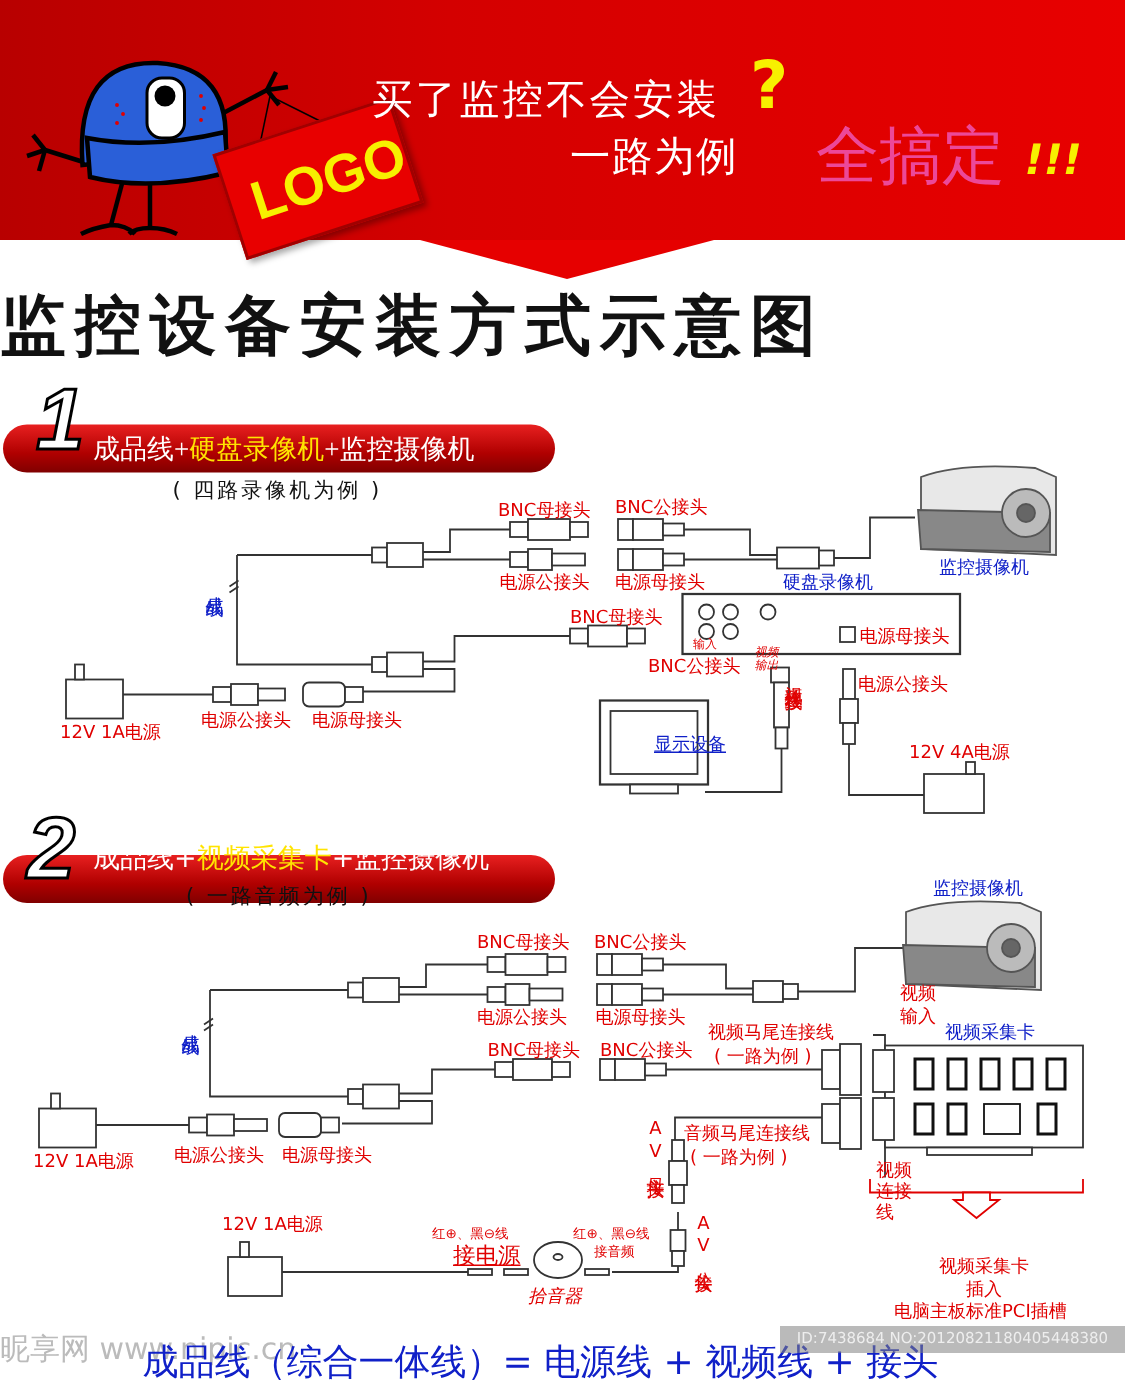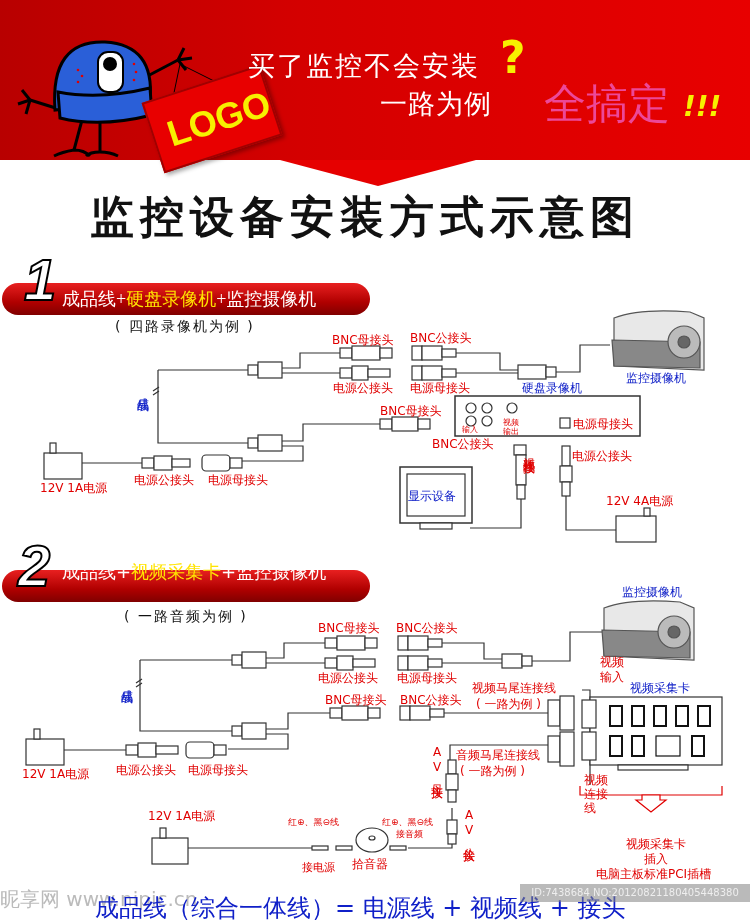--- a/index.html
+++ b/index.html
@@ -8,21 +8,21 @@
   
   .banner{left:0;top:0;width:750px;height:160px;background:linear-gradient(90deg,#b80000 0%,#d40000 40%,#e80000 100%);}
   .banner-q1{left:248px;top:48px;color:#fff;font-size:27px;letter-spacing:2px;white-space:nowrap;}
   .qmark{left:500px;top:32px;color:#f7f000;font-size:44px;font-weight:bold;}
   .banner-q2{left:380px;top:86px;color:#fff;font-size:27px;letter-spacing:1px;white-space:nowrap;}
   .banner-big{left:544px;top:76px;color:#ec4899;font-size:42px;font-weight:normal;white-space:nowrap;}
   .banner-excl{left:683px;top:90px;color:#f7f000;font-size:28px;font-weight:bold;font-style:italic;}
   .logo-sign{left:150px;top:82px;width:120px;height:70px;background:#e80000;border:2px solid #a00000;transform:rotate(-18deg);box-shadow:2px 3px 4px rgba(0,0,0,.35);}
   .logo-text{left:166px;top:98px;color:#f7f000;font-size:36px;font-weight:bold;transform:rotate(-18deg);font-family:"Liberation Sans",sans-serif;}
   .arrow-down{left:280px;top:160px;width:0;height:0;border-left:98px solid transparent;border-right:98px solid transparent;border-top:26px solid #e60000;}
-  .main-title{left:0;top:188px;width:640px;text-align:right;font-size:44px;font-weight:bold;letter-spacing:6px;color:#111;}
+  .main-title{left:0;top:188px;width:640px;text-align:left;font-size:44px;font-weight:bold;letter-spacing:6px;color:#111;}
   
   .sec-bar{height:32px;border-radius:16px;background:linear-gradient(180deg,#e82020 0%,#b00000 60%,#800000 100%);}
   .sec-num{font-size:58px;font-weight:bold;font-style:italic;color:#fff;-webkit-text-stroke:2px #000;font-family:"Liberation Sans",sans-serif;}
   .sec-title{color:#fff;font-size:18px;white-space:nowrap;}
   .sec-title .hl{color:#ffe400;}
   .sub{font-size:14px;color:#111;letter-spacing:2px;white-space:nowrap;}
   .lbl-red{color:#e00000;font-size:12px;white-space:nowrap;}
   .lbl-blue{color:#1020c8;font-size:12px;white-space:nowrap;}
   .vtxt{writing-mode:vertical-rl;text-orientation:upright;letter-spacing:1px;}
   svg{position:absolute;left:0;top:0;}
@@ -174,36 +174,36 @@
 <div class="abs lbl-red" style="left:332px;top:332px;">BNC母接头</div>
 <div class="abs lbl-red" style="left:410px;top:330px;">BNC公接头</div>
 <div class="abs lbl-red" style="left:333px;top:380px;">电源公接头</div>
 <div class="abs lbl-red" style="left:410px;top:380px;">电源母接头</div>
 <div class="abs lbl-blue" style="left:522px;top:380px;">硬盘录像机</div>
 <div class="abs lbl-blue" style="left:626px;top:370px;">监控摄像机</div>
 <div class="abs lbl-blue vtxt" style="left:134px;top:388px;">成品线</div>
 <div class="abs lbl-red" style="left:380px;top:403px;">BNC母接头</div>
 <div class="abs lbl-red" style="left:432px;top:436px;">BNC公接头</div>
 <div class="abs lbl-red" style="left:462px;top:424px;font-size:8px;">输入</div>
-<div class="abs lbl-red" style="left:503px;top:418px;font-size:8px;width:20px;white-space:normal;line-height:9px;">视频输出</div>
+<div class="abs lbl-red" style="left:503px;top:430px;font-size:8px;width:20px;white-space:normal;line-height:9px;font-style:italic;">视频输出</div>
 <div class="abs lbl-red" style="left:573px;top:416px;">电源母接头</div>
 <div class="abs lbl-red" style="left:572px;top:448px;">电源公接头</div>
 <div class="abs lbl-red vtxt" style="left:520px;top:448px;">视频连接线</div>
-<div class="abs lbl-blue" style="left:408px;top:488px;">显示设备</div>
+<div class="abs lbl-blue" style="left:436px;top:488px;text-decoration:underline;">显示设备</div>
 <div class="abs lbl-red" style="left:40px;top:480px;">12V 1A电源</div>
 <div class="abs lbl-red" style="left:134px;top:472px;">电源公接头</div>
 <div class="abs lbl-red" style="left:208px;top:472px;">电源母接头</div>
 <div class="abs lbl-red" style="left:606px;top:493px;">12V 4A电源</div>
 
 <div class="abs sec-bar" style="left:2px;top:570px;width:368px;"></div>
 <div class="abs sec-num" style="left:18px;top:532px;">2</div>
 <div class="abs sec-title" style="left:62px;top:560px;">
   <span>成品线+</span><span class="hl">视频采集卡</span><span>+监控摄像机</span>
 </div>
-<div class="abs sub" style="left:124px;top:608px;">( 一路音频为例 )</div>
+<div class="abs sub" style="left:124px;top:589px;">( 一路音频为例 )</div>
 
 <svg width="750" height="920">
   <g stroke="#333" stroke-width="1.2" fill="none">
     <polyline points="140,660 232,660"></polyline>
     <polyline points="140,660 140,731 232,731"></polyline>
     <path d="M136 683 l6 -4 M136 687 l6 -4"></path>
     <rect x="232" y="655" width="10" height="10" fill="#fff"></rect>
     <rect x="242" y="652" width="24" height="16" fill="#fff"></rect>
     <polyline points="266,658 284,658 284,643 325,643"></polyline>
     <polyline points="266,663 325,663"></polyline>
@@ -316,23 +316,23 @@
 <div class="abs lbl-red" style="left:456px;top:747px;">音频马尾连接线</div>
 <div class="abs lbl-red" style="left:460px;top:763px;">( 一路为例 )</div>
 <div class="abs lbl-red" style="left:584px;top:773px;width:26px;white-space:normal;line-height:14px;">视频连接线</div>
 <div class="abs lbl-red vtxt" style="left:428px;top:745px;">AV母接头</div>
 <div class="abs lbl-red vtxt" style="left:460px;top:808px;">AV公接头</div>
 <div class="abs lbl-red" style="left:22px;top:766px;">12V 1A电源</div>
 <div class="abs lbl-red" style="left:116px;top:762px;">电源公接头</div>
 <div class="abs lbl-red" style="left:188px;top:762px;">电源母接头</div>
 <div class="abs lbl-red" style="left:148px;top:808px;">12V 1A电源</div>
 <div class="abs lbl-red" style="left:288px;top:816px;font-size:9px;">红⊕、黑⊖线</div>
-<div class="abs lbl-red" style="left:302px;top:860px;font-size:11px;">接电源</div>
+<div class="abs lbl-red" style="left:302px;top:828px;font-size:15px;text-decoration:underline;">接电源</div>
 <div class="abs lbl-red" style="left:382px;top:816px;font-size:9px;">红⊕、黑⊖线</div>
 <div class="abs lbl-red" style="left:396px;top:828px;font-size:9px;">接音频</div>
-<div class="abs lbl-red" style="left:352px;top:856px;">拾音器</div>
+<div class="abs lbl-red" style="left:352px;top:856px;font-style:italic;">拾音器</div>
 <div class="abs lbl-red" style="left:626px;top:836px;">视频采集卡</div>
 <div class="abs lbl-red" style="left:644px;top:851px;">插入</div>
 <div class="abs lbl-red" style="left:596px;top:866px;">电脑主板标准PCI插槽</div>
 
 <div class="abs wm-bottom">昵享网 www.nipic.cn</div>
 <div class="abs footer">成品线（综合一体线）= 电源线 + 视频线 + 接头</div>
 <div class="abs wm-id">ID:7438684 NO:20120821180405448380</div>
 
 </body></html>

